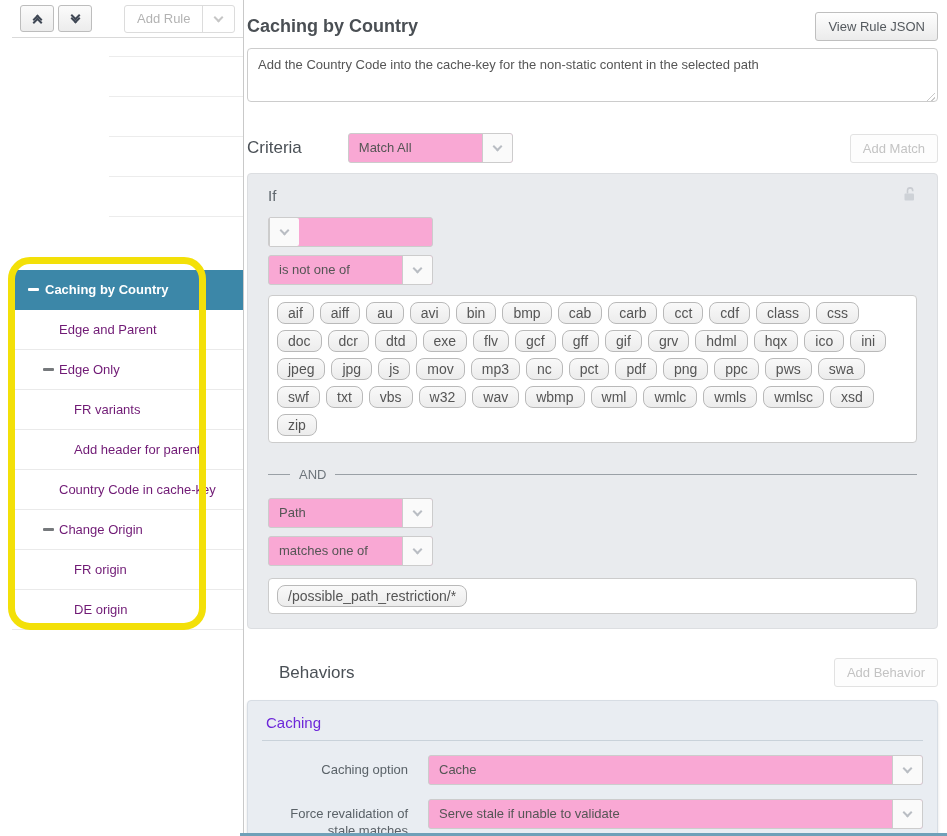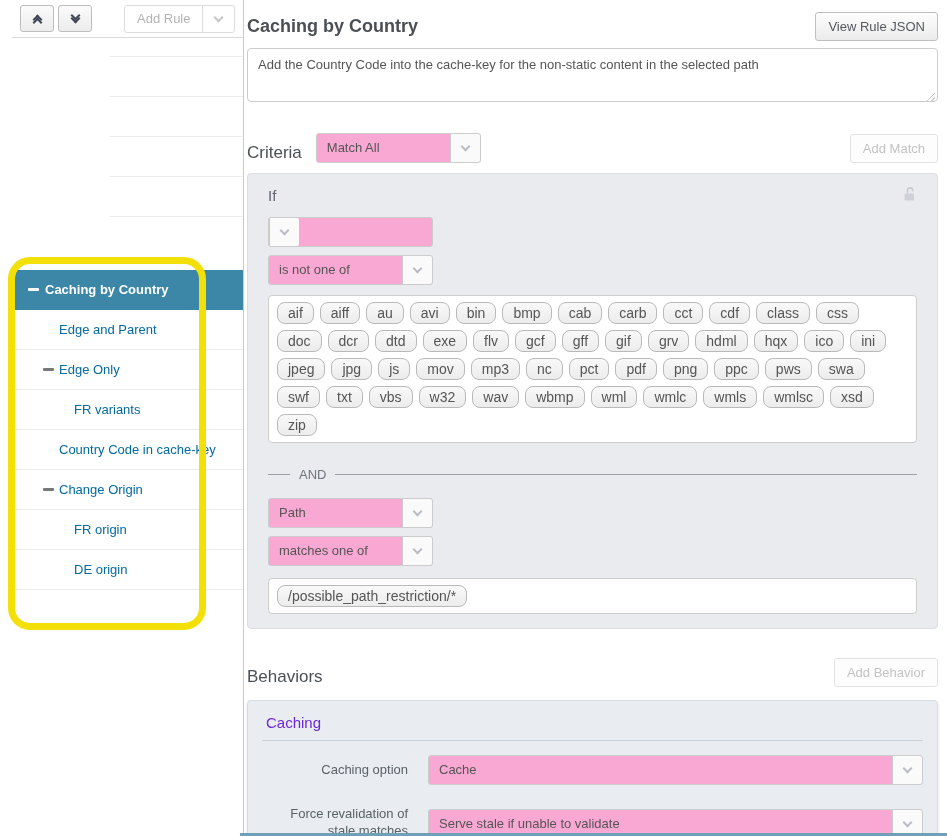--- a/index.html
+++ b/index.html
@@ -23,21 +23,21 @@
   .chv.down { transform:rotate(45deg);  margin-top:-4px; }
   .chv.lite { border-color:#c6c6c6; }
   .addrule-group { position:absolute; left:112px; top:5px; height:28px; display:flex;
                    border:1px solid #dcdcdc; border-radius:3px; background:#fff; }
   .addrule-main { padding:0 12px; line-height:26px; font-size:13px; color:#b3b3b3; }
   .addrule-caret { width:32px; border-left:1px solid #dcdcdc; display:flex; align-items:center; justify-content:center; }
   .faint-line { position:absolute; left:97px; width:134px; height:1px; background:#ececec; }
 
   .tree { position:absolute; left:0; top:270px; width:231px; }
   .tree-row { position:relative; height:40px; border-bottom:1px solid #eaeaea;
-              display:flex; align-items:center; font-size:13px; color:#0369a1;
+              display:flex; align-items:center; font-size:13px; color:#701a75;
               background:#fff; cursor:pointer; }
   .tree-row.selected { background:#3c87a8; color:#fff; font-weight:bold; border-bottom-color:#3c87a8; }
   .tree-row .minus { position:absolute; width:11px; height:3px; border-radius:1px; background:#76797c; }
   .tree-row.selected .minus { background:#fff; }
   .tree-row.depth-1 .minus { left:16px; }
   .tree-row.depth-2 .minus { left:31px; }
   .tree-row.depth-1 { padding-left:33px; }
   .tree-row.depth-2 { padding-left:47px; }
   .tree-row.depth-3 { padding-left:62px; }
 
@@ -55,21 +55,21 @@
   .btn.disabled { color:#c3c3c3; border-color:#e2e2e2; background:#fdfdfd; }
 
   .desc-wrap { position:relative; margin-top:7px; }
   .desc { width:691px; height:54px; border:1px solid #ccc; border-radius:4px;
           font-family:"Liberation Sans","DejaVu Sans",sans-serif; font-size:13px; color:#555;
           padding:8px 10px; resize:none; outline:none; }
   .grip { position:absolute; right:3px; bottom:5px; width:10px; height:10px; pointer-events:none;
           background:repeating-linear-gradient(-45deg, transparent 0 2px, #c9c9c9 2px 3px);
           clip-path:polygon(100% 0, 100% 100%, 0 100%); }
 
-  .section-row { display:flex; align-items:flex-end; margin-top:27px; }
+  .section-row { display:flex; align-items:center; margin-top:27px;gap:32px; }
   .section-title { font-size:17px; color:#4a5056; margin-right:14px; }
   .spacer { flex:1; }
 
   .select { display:flex; height:30px; background:#f9a8d4; border:1px solid #ccc;
             border-radius:3px; cursor:pointer; }
   .select .val { flex:1; padding:0 10px; line-height:28px; font-size:13px; color:#555;
                  white-space:nowrap; overflow:hidden; }
   .select .caret { width:30px; border-left:1px solid #ccc; background:#fafafa;
                    display:flex; align-items:center; justify-content:center;
                    border-radius:0 2px 2px 0; }
@@ -94,21 +94,21 @@
   .and-divider .l2 { flex:1; height:1px; background:#9aa0a6; margin-left:9px; }
 
   .bpanel { margin-top:13px; width:691px; background:#e9edf2; border:1px solid #d7dde4;
             border-radius:4px; padding:10px 14px 18px 14px;
             box-shadow:0 2px 3px rgba(0,0,0,0.12); }
   .bpanel-title { font-size:15px; color:#6d28d9; padding:3px 4px 9px 4px;
                   border-bottom:1px solid #c9d2da; margin-bottom:14px; }
   .frow { display:flex; margin-bottom:14px; }
   .flabel { width:149px; text-align:right; padding-top:6px; font-size:13px;
             color:#5a6268; line-height:17px; }
-  .fctrl { margin-left:20px; flex:1; display:flex;align-items:flex-end; }
+  .fctrl { margin-left:20px; flex:1; display:flex; }
   .fctrl .select.wide { width:495px; }
 
   .numgroup { display:flex; width:160px; height:30px; border:1px solid #ccc;
               border-radius:3px; background:#fff; }
   .numgroup input { flex:1; border:0; outline:none; font-size:13px; color:#555;
                     padding:0 10px; font-family:"Liberation Sans","DejaVu Sans",sans-serif;
                     min-width:0; background:transparent; }
   .spinner { width:28px; border-left:1px solid #ccc; display:flex; flex-direction:column; }
   .spinner .sbtn { flex:1; display:flex; align-items:center; justify-content:center; cursor:pointer; }
   .spinner .sbtn:first-child { border-bottom:1px solid #ddd; }
@@ -159,20 +159,23 @@
       <div class="tree-row depth-2">
         <span>Edge and Parent</span>
       </div>
       <div class="tree-row depth-2">
         <span class="minus"></span>
         <span>Edge Only</span>
       </div>
       <div class="tree-row depth-3">
         <span>FR variants</span>
       </div>
+      <div class="tree-row depth-3">
+        <span>Add header for parent</span>
+      </div>
       <div class="tree-row depth-2">
         <span>Country Code in cache-key</span>
       </div>
       <div class="tree-row depth-2">
         <span class="minus"></span>
         <span>Change Origin</span>
       </div>
       <div class="tree-row depth-3">
         <span>FR origin</span>
       </div>
@@ -252,21 +255,21 @@
         <span class="val">matches one of</span>
         <span class="caret">
             <span class="chv down"></span>
           </span>
       </div>
     </div>
 
     <div class="values-box" id="path-values" style="margin-top:12px;"><span class="tag">/possible_path_restriction/*</span></div>
   </div>
 
-  <div class="section-row" style="margin-top:29px;">
+  <div class="section-row" style="margin-top:29px;margin-left:32px;">
     <span class="section-title">Behaviors</span>
     <span class="spacer"></span>
     <button class="btn disabled">Add Behavior</button>
   </div>
 
   <div class="bpanel">
     <div class="bpanel-title">Caching</div>
 
     <div class="frow">
       <div class="flabel">Caching option</div>

